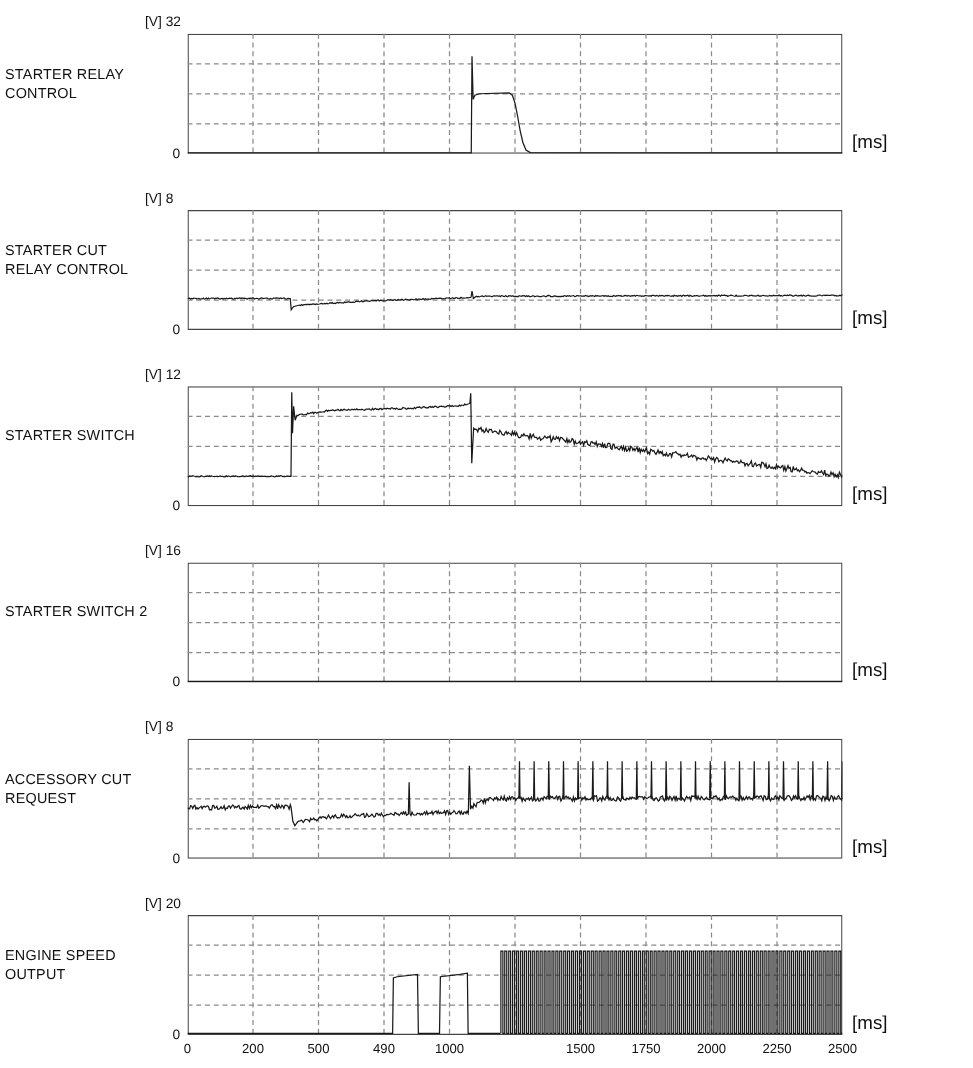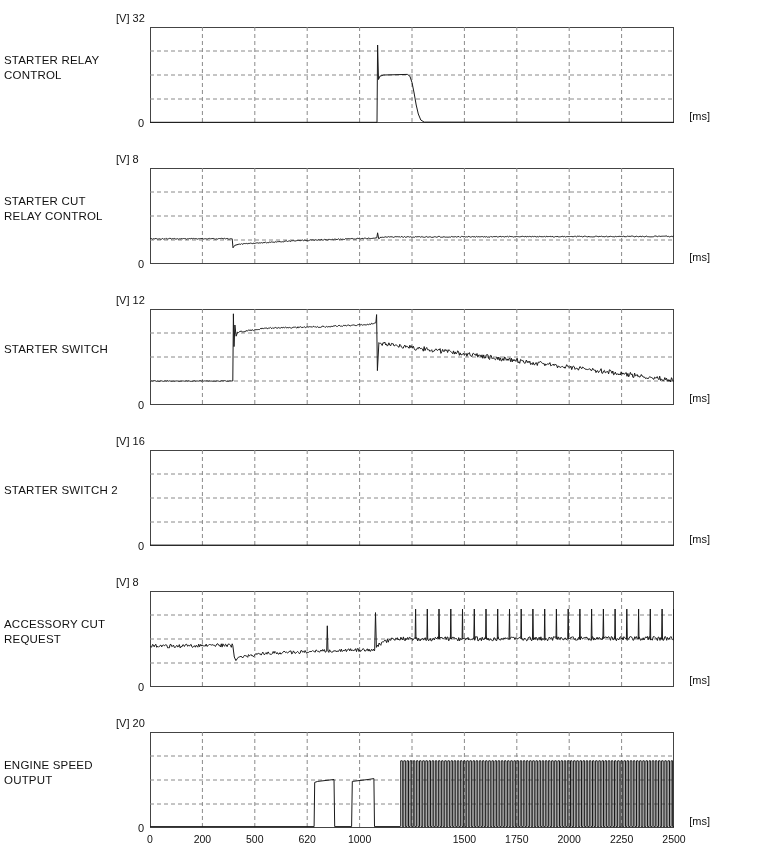--- a/index.html
+++ b/index.html
@@ -10,21 +10,21 @@
   }
   .row{display:flex;margin-bottom:30px;}
   .row.last{margin-bottom:2px;}
   .labelcol{width:150px;flex:none;padding-left:4px;box-sizing:border-box;display:flex;align-items:center;}
   .siglabel{font-size:11.5px;line-height:1.3;letter-spacing:.2px;max-width:120px;}
   .plotcol{width:517px;flex:none;}
   .ytop{height:13px;font-size:11px;margin-left:-34px;margin-bottom:2px;white-space:nowrap;}
   .plotwrap{position:relative;width:524px;height:96px;}
   svg.plot{display:block;width:524px;height:96px;}
   .yzero{position:absolute;left:-12px;bottom:-6px;font-size:11px;}
-  .msd{position:absolute;right:-36px;bottom:1px;font-size:11px;}
+  .msd{position:absolute;right:-36px;bottom:1px;font-size:15px;}
   .border{fill:none;stroke:#444;stroke-width:1;}
   .grid{stroke:#8a8a8a;stroke-width:1;stroke-dasharray:4 3;}
   .trace{fill:none;stroke:#1a1a1a;stroke-width:1;}
   .ticksrow{position:relative;margin-left:150px;width:524px;height:16px;font-size:10.5px;}
   .tick{position:absolute;transform:translateX(-50%);top:3px;white-space:nowrap;}
 </style>
 </head>
 <body>
 
 <div>
@@ -202,21 +202,21 @@
         <div class="yzero">0</div>
         <div class="msd">[ms]</div>
       </div>
     </div>
   </div>
 
   <div class="ticksrow">
       <span class="tick" style="left: 0%;">0</span>
       <span class="tick" style="left: 10%;">200</span>
       <span class="tick" style="left: 20%;">500</span>
-      <span class="tick" style="left: 30%;">620</span>
+      <span class="tick" style="left: 30%;">490</span>
       <span class="tick" style="left: 40%;">1000</span>
       <span class="tick" style="left: 50%; margin-top: 24px;">1250</span>
       <span class="tick" style="left: 60%;">1500</span>
       <span class="tick" style="left: 70%;">1750</span>
       <span class="tick" style="left: 80%;">2000</span>
       <span class="tick" style="left: 90%;">2250</span>
       <span class="tick" style="left: 100%;">2500</span>
     </div>
 
 </div>

